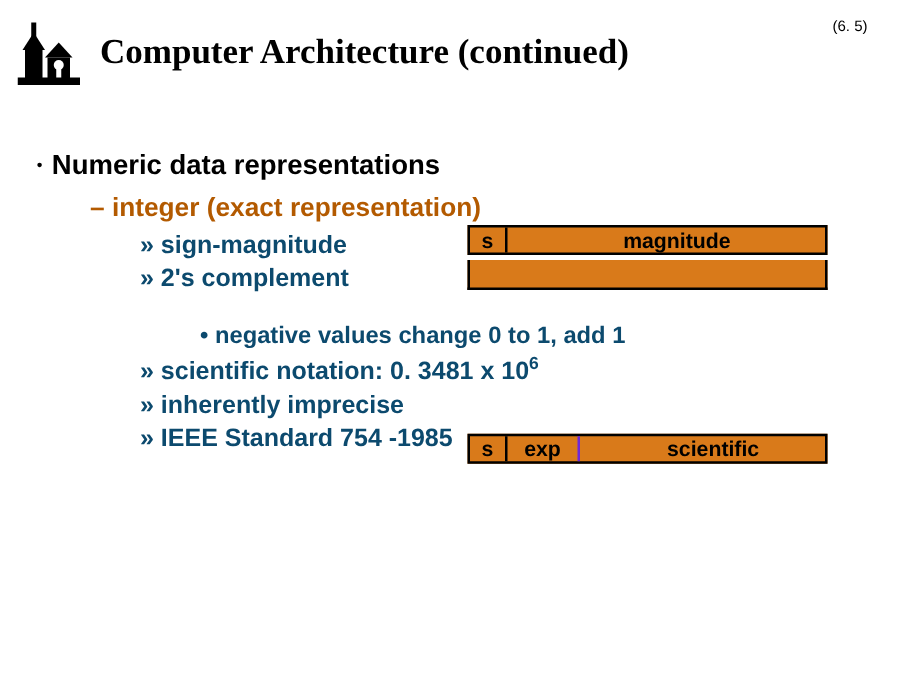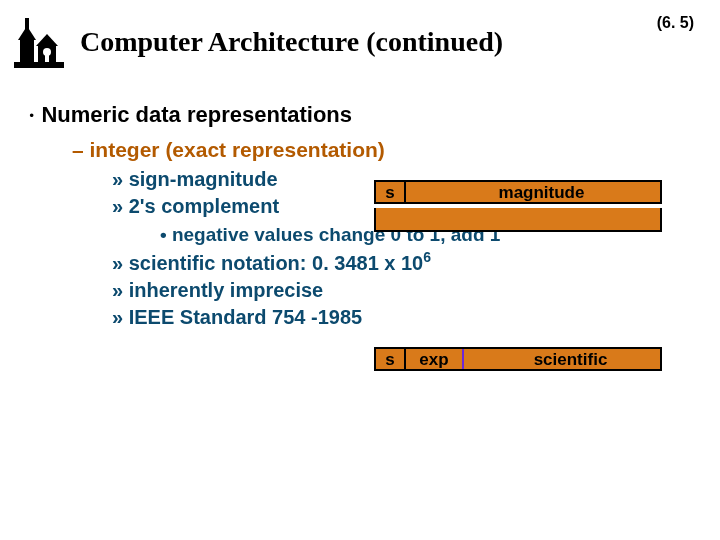--- a/index.html
+++ b/index.html
@@ -30,37 +30,36 @@
     top: 26px;
     left: 80px;
     font-family: "Times New Roman", Times, serif;
     font-size: 28px;
     font-weight: bold;
   }
   .page-num {
     position: absolute;
     top: 14px;
     right: 26px;
-    font-size: 16px;
-    font-weight: bold;
+    font-size: 12px;
   }
   .content {
     position: absolute;
-    top: 100px;
+    top: 117px;
     left: 28px;
     right: 20px;
     font-weight: bold;
     font-size: 22px;
     line-height: 1.35;
   }
   .lvl1 { margin: 0 0 6px 0; }
   .lvl1 .bullet-dot { font-family: "Times New Roman", serif; }
   .lvl2 { margin: 2px 0 2px 44px; color: #b35a00; font-size: 21px; }
   .lvl3 { margin: 0 0 0 84px; font-size: 20px; position: relative; }
-  .lvl4 { margin: 2px 0 2px 132px; font-size: 19px; }
+  .lvl4 { margin: 19px 0 2px 132px; font-size: 19px; }
   .lvl4 .bullet-dot2 { font-family: Arial; }
   .black { color: #0c4a6e; }
 
   .diagram {
     position: absolute;
     display: flex;
     border: 2px solid #000;
     background: #d97a1a;
     font-size: 17px;
     font-weight: bold;

